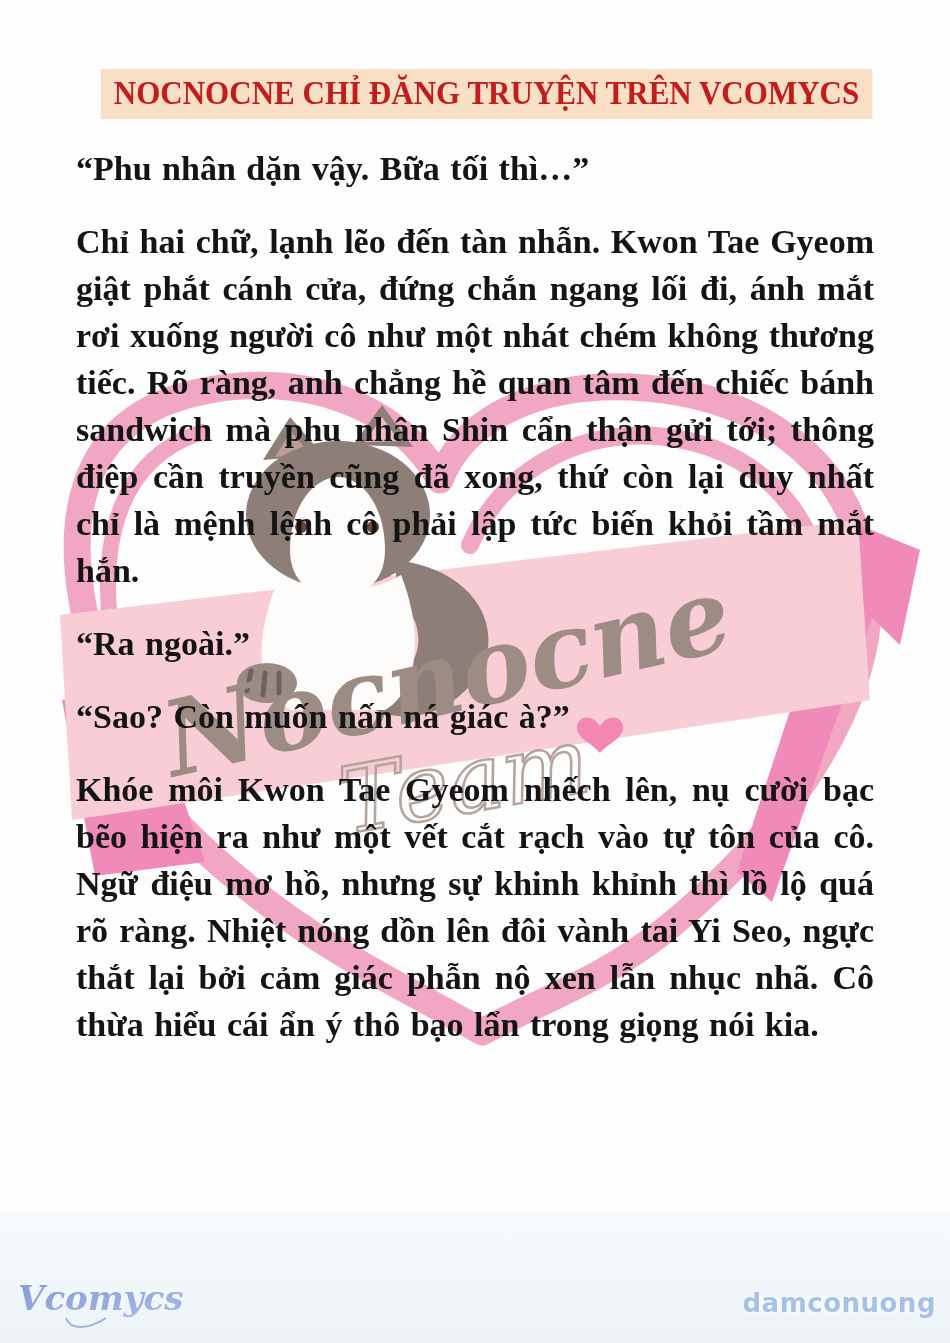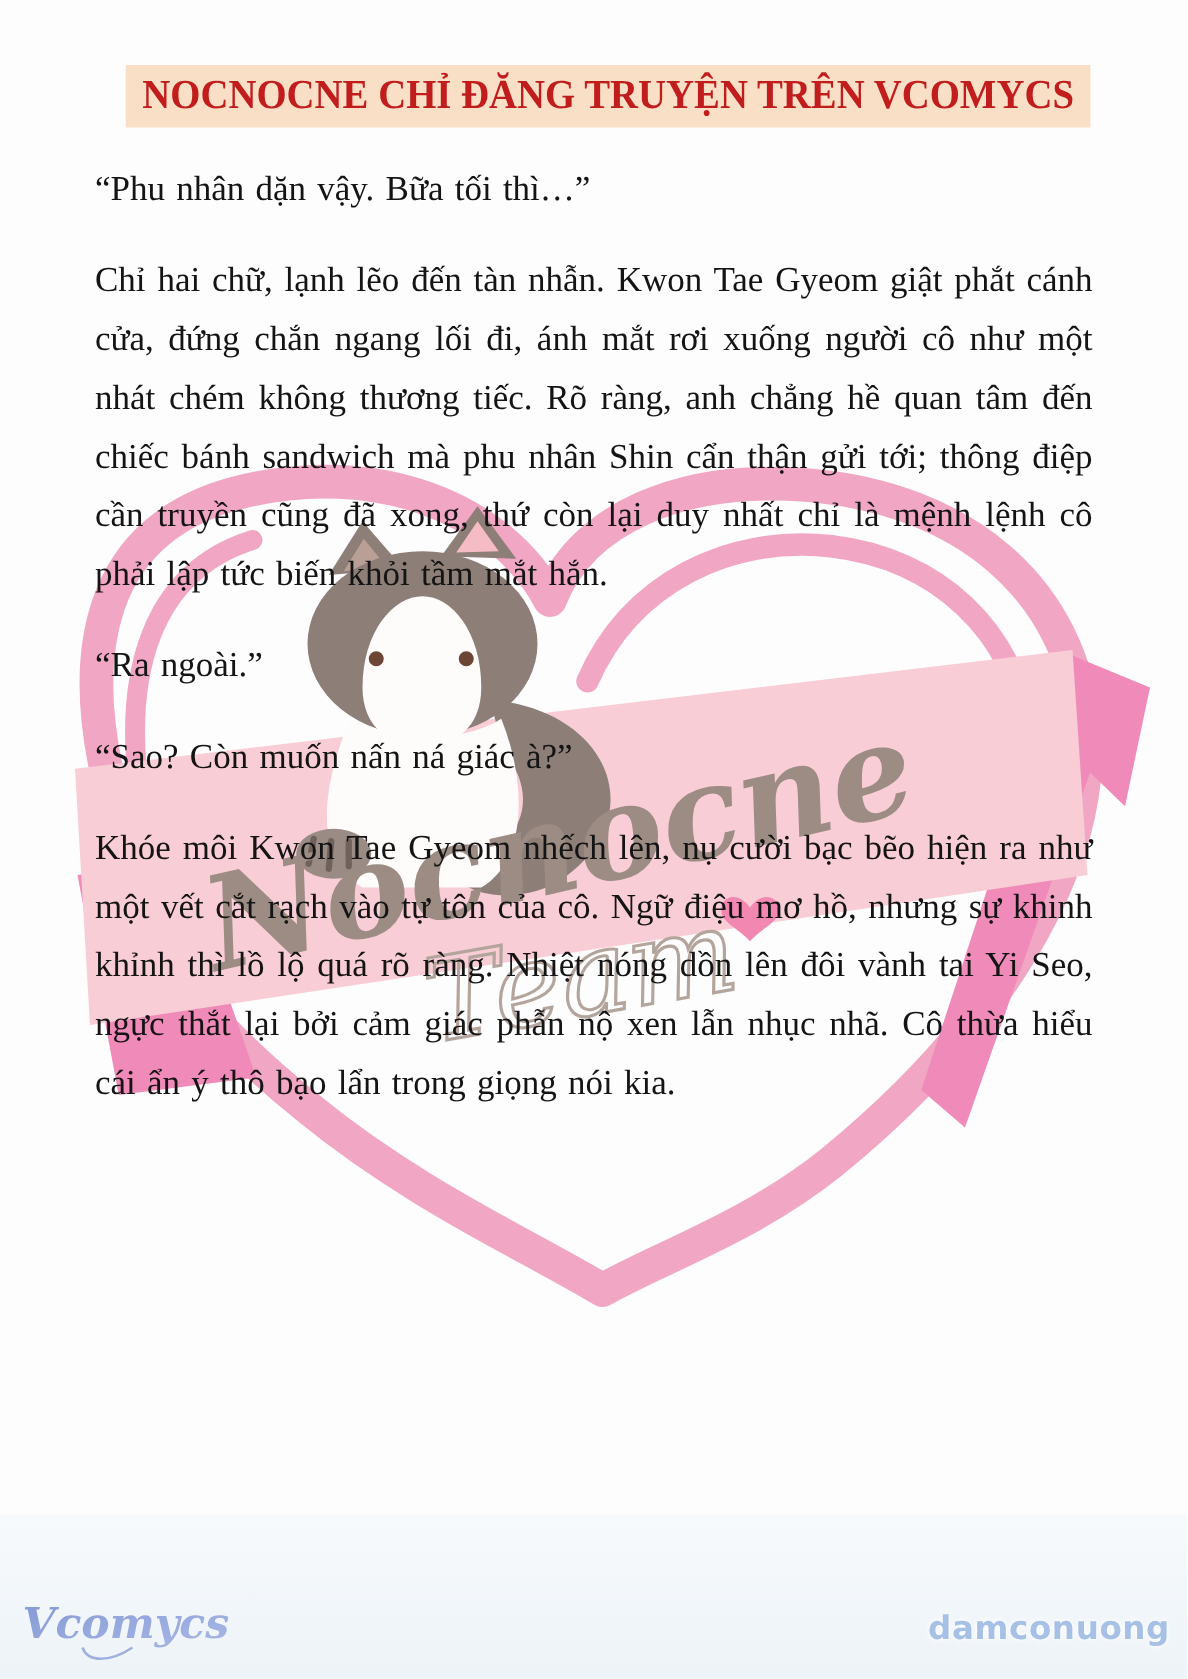--- a/index.html
+++ b/index.html
@@ -21,42 +21,43 @@
   .footer-strip{
     position:absolute;left:0;top:1212px;width:950px;height:131px;
     background:linear-gradient(#f6fafc,#eef3f8);
     z-index:0;
   }
   
   .content{
     position:relative;z-index:2;
     padding:0 76px;
   }
-  .header-wrap{ text-align:center; padding-top:52px; }
+  .header-wrap{ text-align:center; padding-top:69px; }
   .header-band{
     display:inline-block;
     background:#f9dfc6;
     color:#c11d1d;
     font-weight:bold;
     font-size:33px;
     line-height:1.0;
     padding:8px 14px 9px;
     transform:scaleX(0.94);
     transform-origin:center;
     white-space:nowrap;
     font-family:"Liberation Serif", serif;
   }
   .story{ margin-top:26px; }
   .story p{
     margin:0 0 26px 0;
-    font-size:28px;
+    font-size:34px;
     line-height:47px;
     word-spacing:2px;
     color:#141414;
     text-align:justify;
+    font-weight:bold;
   }
   
   .vcomycs{
     position:absolute;left:14px;top:1268px;z-index:3;
   }
   .damconuong{
     position:absolute;right:14px;top:1288px;z-index:3;
     font-family:"DejaVu Sans", sans-serif;
     font-weight:bold;
     font-size:26px;

